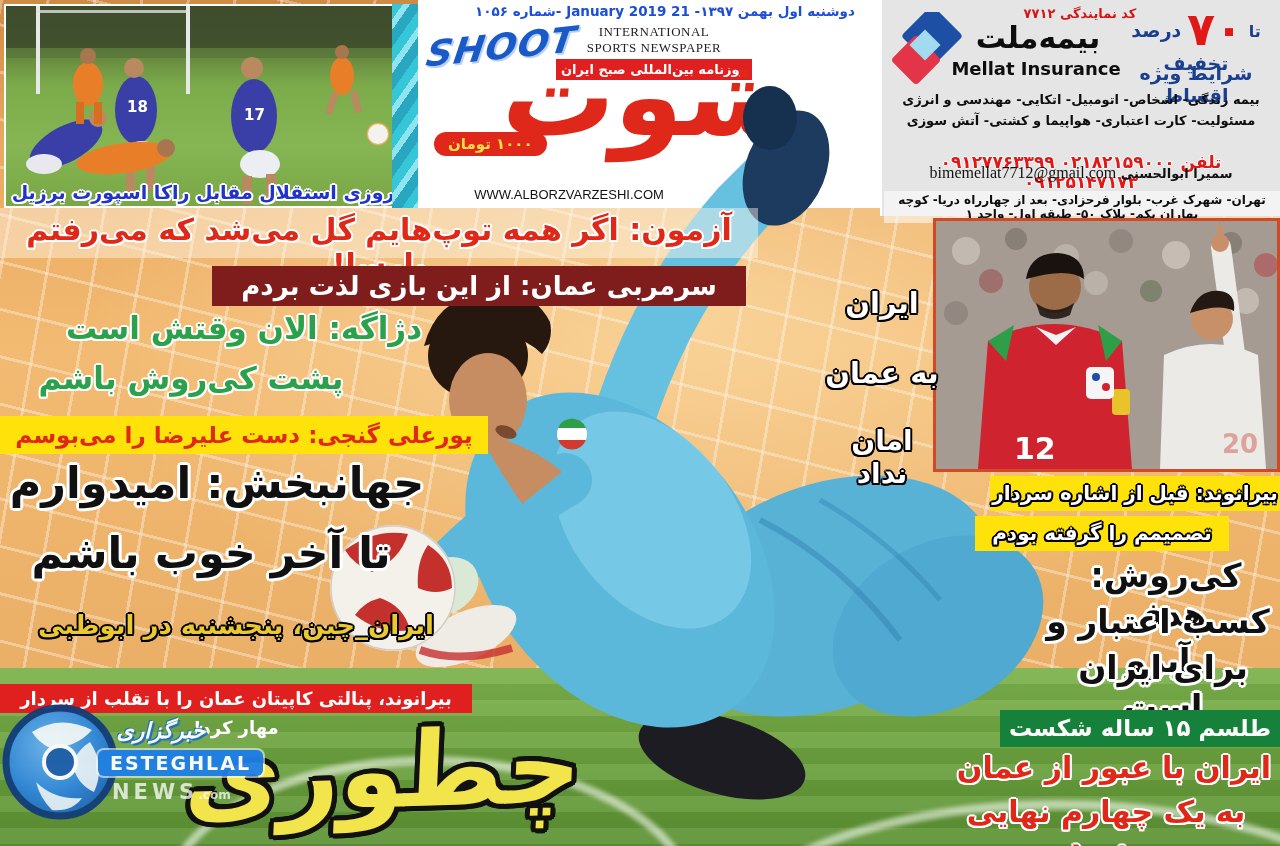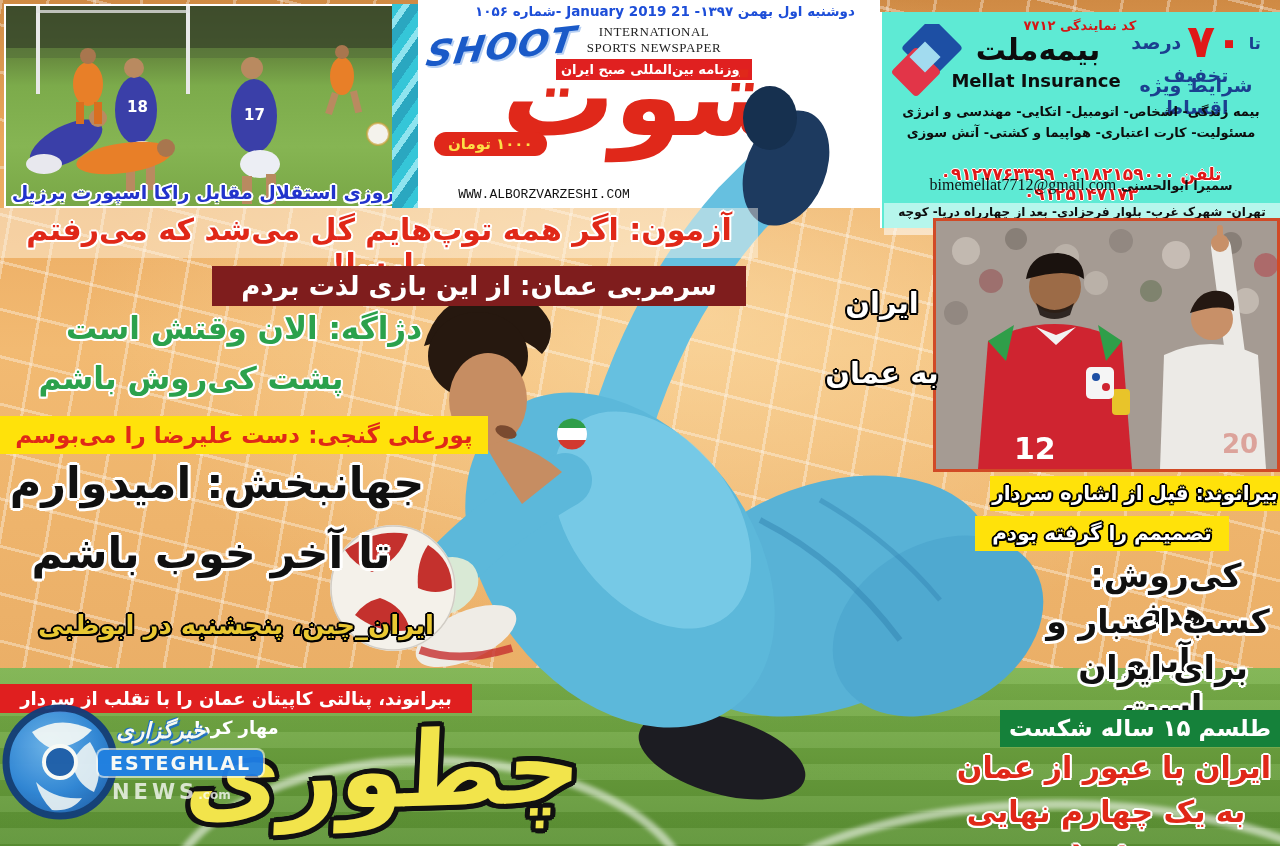--- a/index.html
+++ b/index.html
@@ -43,24 +43,24 @@
   .masthead{left:418px;top:0;width:462px;height:208px;background:#fff;z-index:1;}
   .mh-date{left:16px;top:3px;width:100%;font-size:13.5px;color:#1d4ed8;}
   .mh-shoot-latin{left:10px;top:26px;font-size:36px;font-style:italic;letter-spacing:1px;color:#1a5ac8;
     transform:skewX(-14deg) rotate(-6deg);text-shadow:2px 2px 0 #b8d0f2;}
   .mh-intl{left:138px;top:24px;width:196px;font-family:"Liberation Serif",serif;font-size:13px;letter-spacing:.5px;color:#222;}
   .mh-redstrip{left:138px;top:59px;width:196px;height:21px;background:#e02020;color:#fff;font-size:13px;line-height:21px;}
   .mh-logo-fa{left:8px;top:34px;width:448px;font-size:112px;line-height:124px;color:#e0281a;
     transform:skewX(-6deg);}
   .mh-price{left:16px;top:132px;background:#e0281a;color:#fde047;border-radius:16px;padding:3px 14px;font-size:15px;}
   .mh-agency{left:4px;top:166px;width:244px;font-size:15px;color:#111;}
-  .mh-site{left:0;top:187px;width:252px;font-family:Liberation Mono, monospace;font-size:13px;color:#111;}
-
-  
-  .ad{left:880px;top:12px;width:400px;height:216px;background:#5eead4;z-index:1;border-left:2px solid #fff;box-sizing:border-box;}
+  .mh-site{left:0;top:187px;width:252px;font-family:Liberation Sans, sans-serif;font-size:13px;color:#111;padding-left:25px;}
+
+  
+  .ad{left:880px;top:0;width:400px;height:216px;background:#e5e5e5;z-index:1;border-left:2px solid #fff;box-sizing:border-box;}
   .ad-code{left:118px;top:6px;width:160px;font-size:13px;color:#d41616;}
   .ad-brand-fa{left:76px;top:20px;width:160px;font-size:30px;color:#0d0d0d;}
   .ad-brand-en{left:64px;top:58px;width:180px;font-size:18px;color:#0d0d0d;}
   .ad-discount{left:232px;top:6px;width:164px;color:#1b3f8f;}
   .ad-disc-num{font-size:46px;color:#e01818;line-height:46px;vertical-align:-8px;}
   .ad-disc-txt{font-size:19px;}
   .ad-installments{left:232px;top:62px;width:164px;font-size:19px;color:#1b3f8f;}
   .ad-services{left:4px;width:390px;font-size:13px;color:#0d0d0d;}
   .ad-phones{left:2px;top:136px;width:394px;font-size:17px;color:#e01818;letter-spacing:-.3px;}
   .ad-email-row{left:0;top:164px;width:100%;font-size:13px;color:#111;}
@@ -288,20 +288,21 @@
   <div class="abs h-oman ctr b rtl">سرمربی عمان: از این بازی لذت بردم</div>
   <div class="abs h-dej1 ctr b rtl ow2">دژاگه: الان وقتش است</div>
   <div class="abs h-dej2 ctr b rtl ow2">پشت کی‌روش باشم</div>
   <div class="abs h-pour ctr b rtl">پورعلی گنجی: دست علیرضا را می‌بوسم</div>
   <div class="abs h-jb1 ctr b rtl ow3">جهانبخش: امیدوارم</div>
   <div class="abs h-jb2 ctr b rtl ow3">تا آخر خوب باشم</div>
   <div class="abs h-irch ctr b rtl ob2">ایران_چین، پنجشنبه در ابوظبی</div>
 
   <div class="abs v-word ctr b rtl ob2" style="top:286px;">ایران</div>
   <div class="abs v-word ctr b rtl ob2" style="top:356px;">به عمان</div>
+  <div class="abs v-word ctr b rtl ob2" style="top:424px;font-size:28px;">امان نداد</div>
   <div class="abs ys1 ctr b rtl ob2">بیرانوند: قبل از اشاره سردار</div>
   <div class="abs ys2 ctr b rtl ob2">تصمیمم را گرفته بودم</div>
   <div class="abs q1 ctr b rtl ow3">کی‌روش: هدف</div>
   <div class="abs q2 ctr b rtl ow3">کسب اعتبار و آبرو</div>
   <div class="abs q3 ctr b rtl ow3">برای ایران است</div>
   <div class="abs gs ctr b rtl">طلسم ۱۵ ساله شکست</div>
   <div class="abs r1 ctr b rtl ow2">ایران با عبور از عمان</div>
   <div class="abs r2 ctr b rtl ow2">به یک چهارم نهایی رسید</div>
 
   <div class="abs pen-strip ctr b rtl">بیرانوند، پنالتی کاپیتان عمان را با تقلب از سردار مهار کرد!</div>

